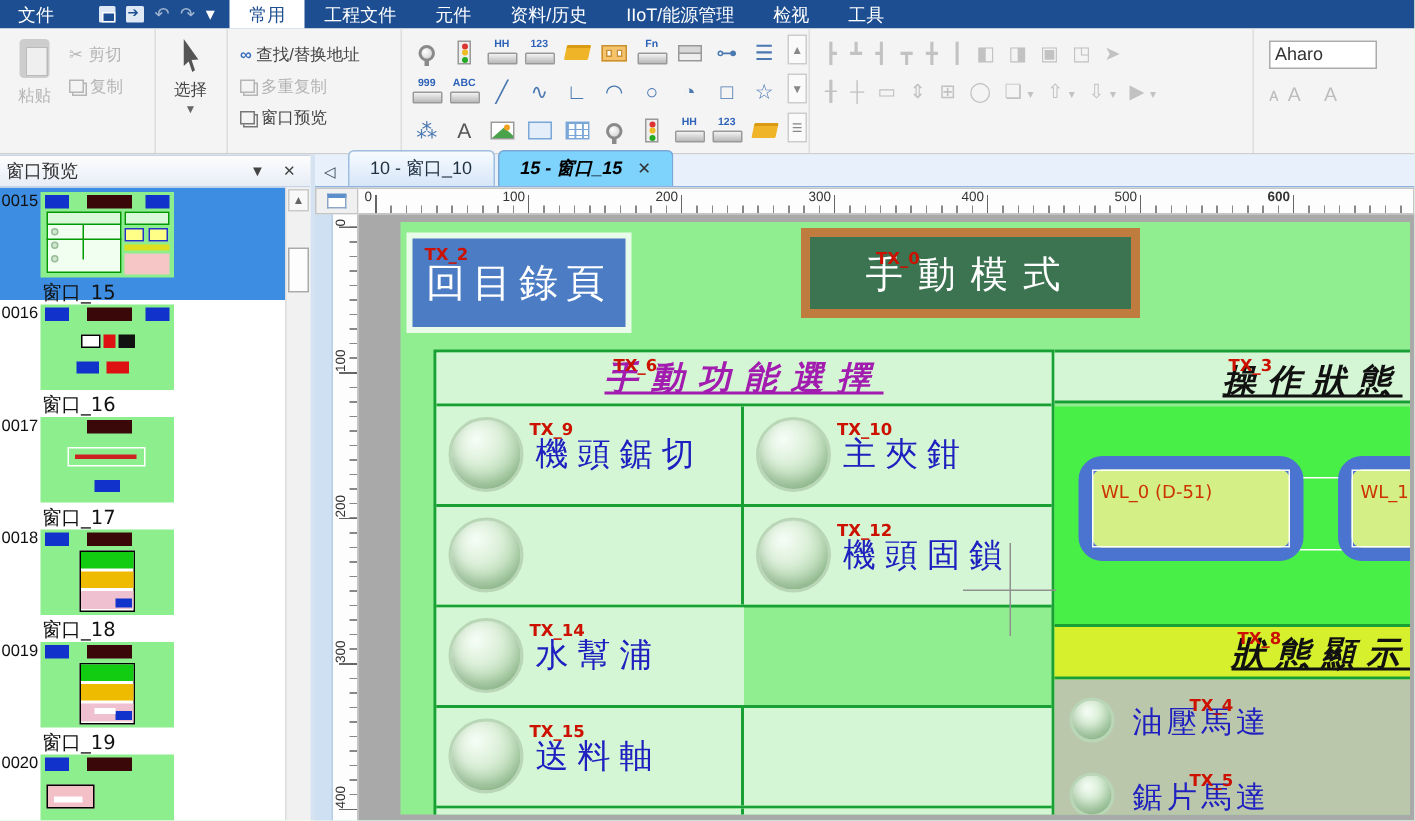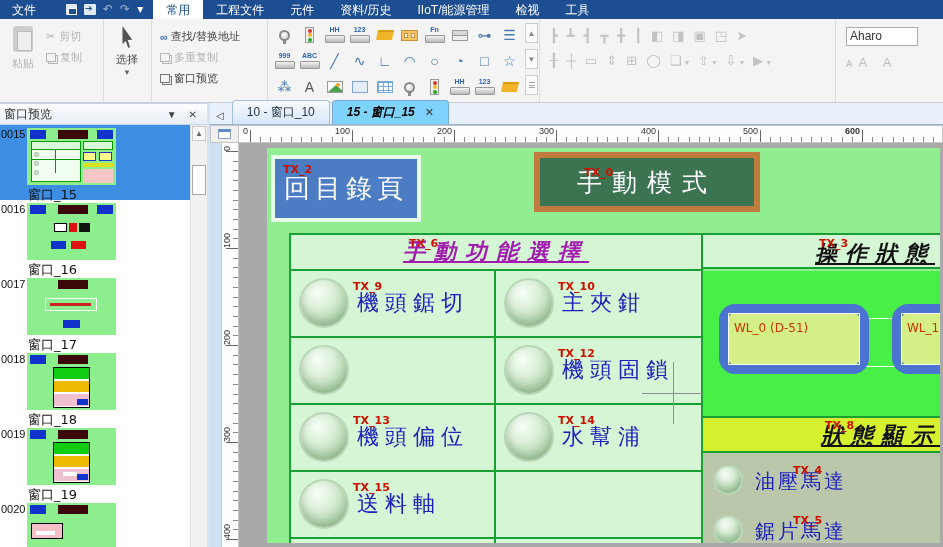--- a/index.html
+++ b/index.html
@@ -553,24 +553,20 @@
                     <span class="sphere"></span>
                   </div>
                   <div class="ft-cell dotted">
                     <span class="sphere"></span>
                     <span class="lab kai">機頭固鎖<span class="tx">TX_12</span></span>
                   </div>
                 </div>
                 <div class="ft-row">
                   <div class="ft-cell dotted">
                     <span class="sphere"></span>
-                    <span class="lab kai">機頭偏位<span class="tx">TX_13</span></span>
-                  </div>
-                  <div class="ft-cell dotted">
-                    <span class="sphere"></span>
                     <span class="lab kai">水幫浦<span class="tx">TX_14</span></span>
                   </div>
                 </div>
                 <div class="ft-row">
                   <div class="ft-cell dotted">
                     <span class="sphere"></span>
                     <span class="lab kai">送料軸<span class="tx">TX_15</span></span>
                   </div>
                   <div class="ft-cell dotted"></div>
                 </div>

